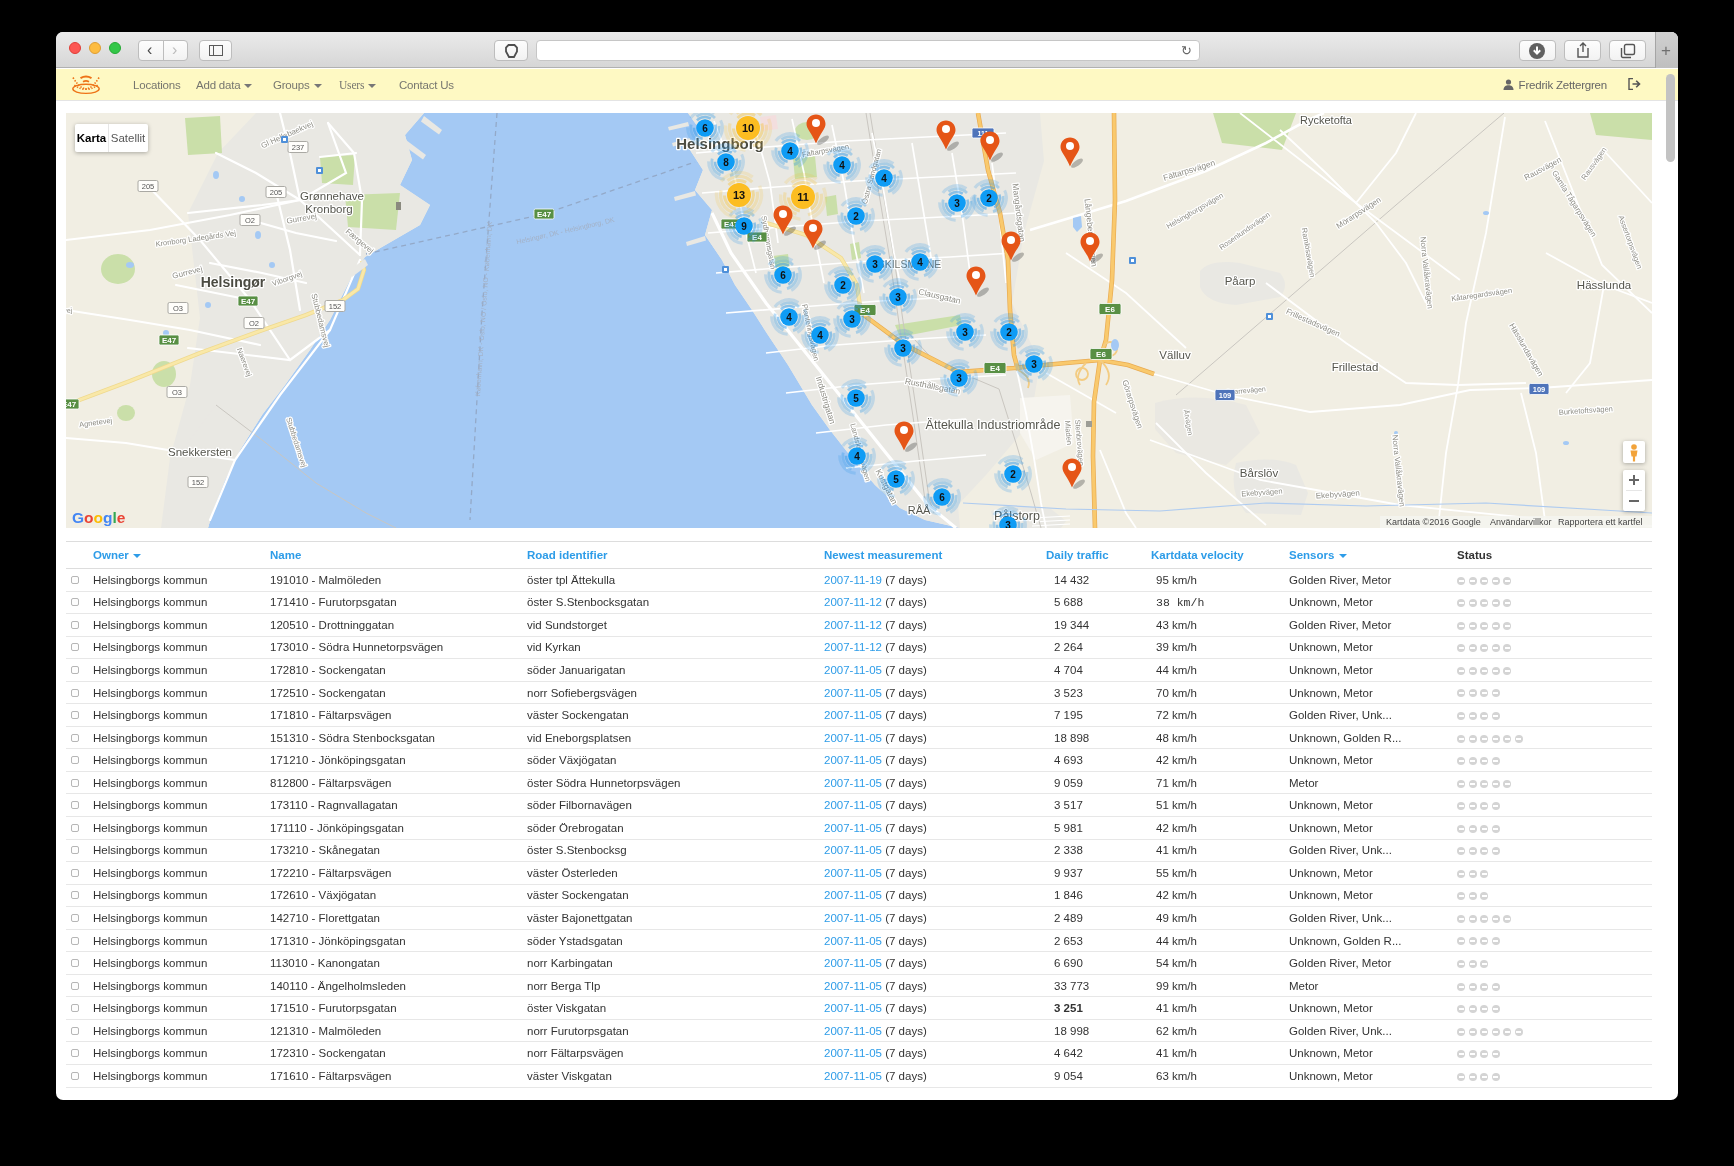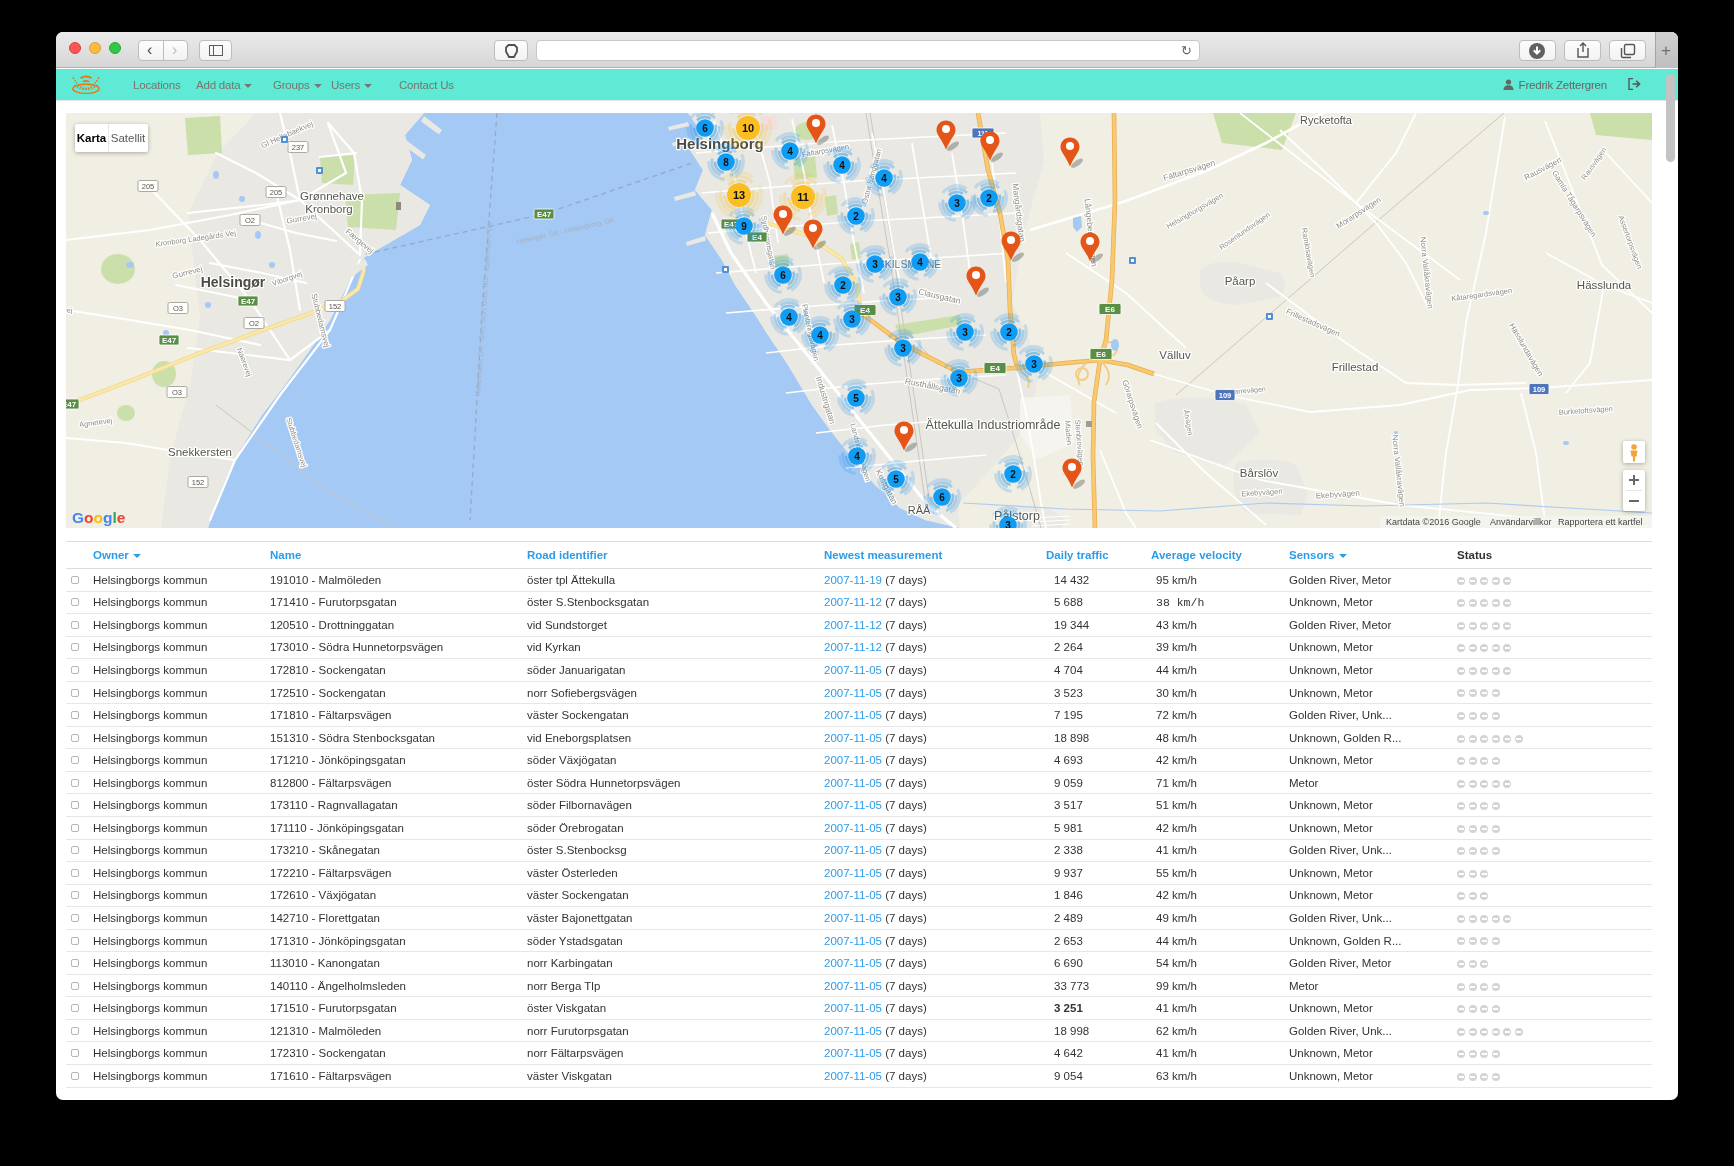--- a/index.html
+++ b/index.html
@@ -19,21 +19,21 @@
 #shield-btn { left:438px; width:34px; }
 #urlbar { position:absolute; left:480px; top:8px; width:664px; height:21px; background:#fff; border:1px solid #c6c6c6; border-radius:4px; }
 #urltext { position:absolute; width:100%; top:3px; text-align:center; font-size:12px; color:#2b2b2b; }
 #reload { position:absolute; right:7px; top:2px; color:#666; font-size:13px; }
 #dl-btn { left:1463px; width:37px; }
 #share-btn { left:1508px; width:37px; }
 #tabs-btn { left:1553px; width:37px; }
 #newtab { position:absolute; left:1599px; top:0; width:23px; height:36px; background:linear-gradient(#d0d0d0,#bfbfbf); border-left:1px solid #a5a5a5; }
 #newtab span { position:absolute; left:5px; top:9px; font-size:17px; color:#6f6f6f; font-weight:400; }
 
-#navbar { position:absolute; left:0; top:37px; width:100%; height:32px; background:#5eead4; border-bottom:1px solid #e4e4e4; }
+#navbar { position:absolute; left:0; top:37px; width:100%; height:32px; background:#fef9c3; border-bottom:1px solid #e4e4e4; }
 .menu { position:absolute; top:10px; font-size:11.5px; letter-spacing:-0.2px; color:#76766f; }
 .caret { display:inline-block; width:0; height:0; border-left:4px solid transparent; border-right:4px solid transparent; border-top:4px solid #777; vertical-align:middle; margin-left:4px; }
 #user { position:absolute; right:71px; top:10px; font-size:11.5px; letter-spacing:-0.2px; color:#666; }
 #logout { position:absolute; right:37px; top:9px; }
 
 #map { position:absolute; left:10px; top:81px; width:1586px; height:415px; background:#f0ede3; overflow:hidden; }
 
 #tbl { position:absolute; left:10px; top:509px; width:1586px; font-size:11.5px; color:#333; }
 table { border-collapse:collapse; width:1586px; table-layout:fixed; }
 th { text-align:left; font-size:11.5px; color:#2d9ce8; padding:0; height:27px; vertical-align:middle; border-top:1px solid #ddd; border-bottom:1px solid #ddd; }
@@ -100,21 +100,21 @@
         <path d="M9.5,3.2 Q15,0 20.5,3.2" stroke-width="2"></path>
         <path d="M12,6.8 Q15,5 18,6.8" stroke-width="1.7"></path>
         <ellipse cx="15" cy="13.8" rx="13.2" ry="4.6" stroke-width="1.4"></ellipse>
         <path d="M2,2.5 Q13,21.5 27.3,9.5" stroke-width="1.6" stroke-dasharray="1.4 1.5"></path>
         <path d="M28,2.5 Q17,21.5 2.7,9.5" stroke-width="1.6" stroke-dasharray="1.4 1.5"></path>
       </g>
     </svg>
     <span class="menu" style="left:77px;">Locations</span>
     <span class="menu" style="left:140px;">Add data<span class="caret"></span></span>
     <span class="menu" style="left:217px;">Groups<span class="caret"></span></span>
-    <span class="menu" style="left:275px;">Users<span class="caret"></span></span>
+    <span class="menu" style="left:283px;font-family:Liberation Serif, serif;">Users<span class="caret"></span></span>
     <span class="menu" style="left:343px;">Contact Us</span>
     <span id="user"><svg width="11" height="11" viewBox="0 0 11 11" style="vertical-align:-1px;margin-right:5px;">
           <circle cx="5.5" cy="3" r="2.6" fill="#666"></circle>
           <path d="M0.5,11 C0.5,7.5 3,6.2 5.5,6.2 C8,6.2 10.5,7.5 10.5,11 Z" fill="#666"></path>
         </svg>Fredrik Zettergren</span>
     <svg id="logout" width="13" height="12" viewBox="0 0 13 12">
         <path d="M5,0.5 L1,0.5 L1,11.5 L5,11.5" fill="none" stroke="#555" stroke-width="1.4"></path>
         <path d="M4.5,6 L11,6 M8.2,2.8 L11.5,6 L8.2,9.2" fill="none" stroke="#555" stroke-width="1.6"></path>
       </svg>
   </div>
@@ -596,21 +596,21 @@
           <col style="width:195px">
         </colgroup>
 <tbody>
           <tr>
             <th></th>
             <th><b>Owner</b> <span class="caret" style="border-top-color:#2d9ce8;margin-left:1px;"></span></th>
             <th><b>Name</b></th>
             <th><b>Road identifier</b></th>
             <th><b>Newest measurement</b></th>
             <th><b>Daily traffic</b></th>
-            <th><b>Average velocity</b></th>
+            <th><b>Kartdata velocity</b></th>
             <th><b>Sensors</b> <span class="caret" style="border-top-color:#2d9ce8;margin-left:1px;"></span></th>
             <th class="stat"><b>Status</b></th>
           </tr>
 <tr>
             <td>
               <div class="cb"></div>
             </td>
             <td>Helsingborgs kommun</td>
             <td>191010 - Malmöleden</td>
             <td>öster tpl Ättekulla</td>
@@ -674,21 +674,21 @@
           </tr>
 <tr>
             <td>
               <div class="cb"></div>
             </td>
             <td>Helsingborgs kommun</td>
             <td>172510 - Sockengatan</td>
             <td>norr Sofiebergsvägen</td>
             <td><a class="dt">2007-11-05</a> (7 days)</td>
             <td style="padding-left:8px;">3 523</td>
-            <td style="padding-left:5px;">30 km/h</td>
+            <td style="padding-left:5px;">70 km/h</td>
             <td>Unknown, Metor</td>
             <td><span class="si"></span><span class="si"></span><span class="si"></span><span class="si"></span></td>
           </tr>
 <tr>
             <td>
               <div class="cb"></div>
             </td>
             <td>Helsingborgs kommun</td>
             <td>171810 - Fältarpsvägen</td>
             <td>väster Sockengatan</td>

